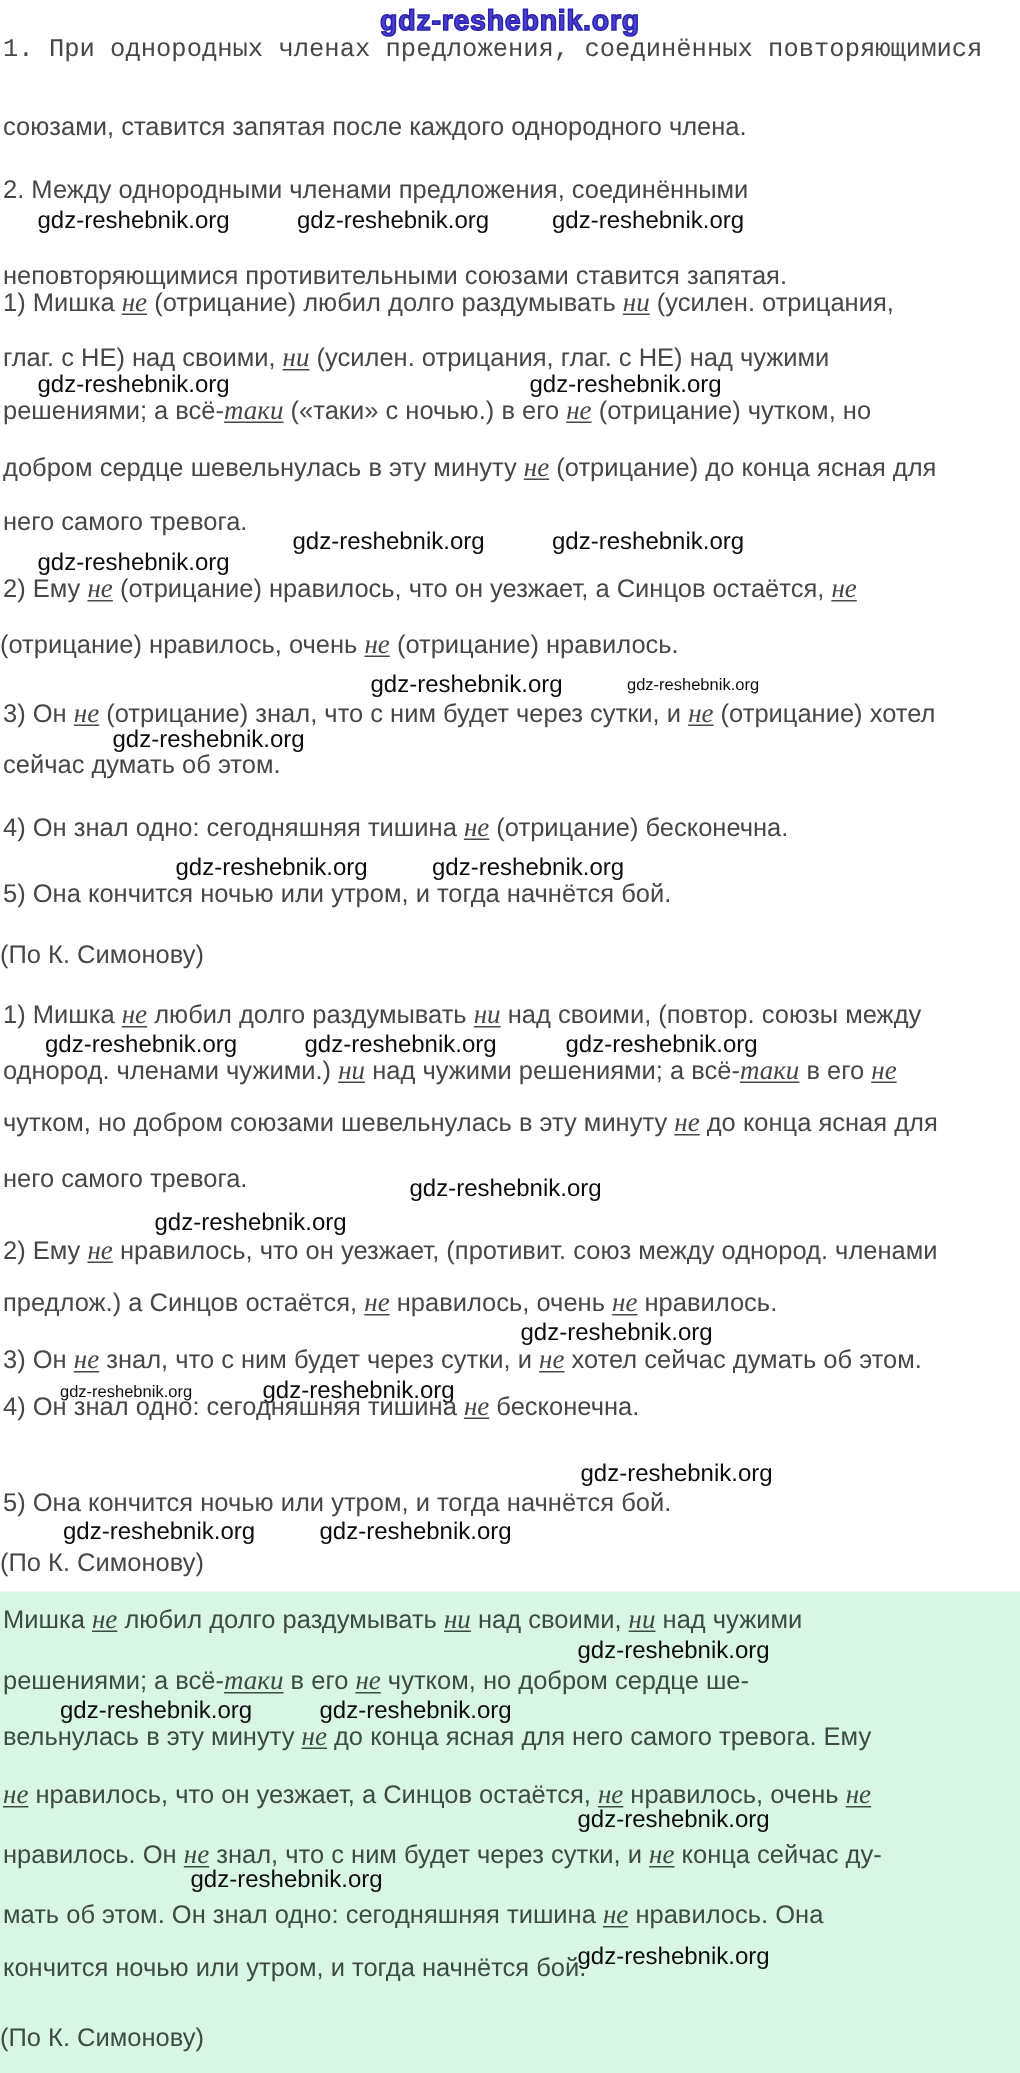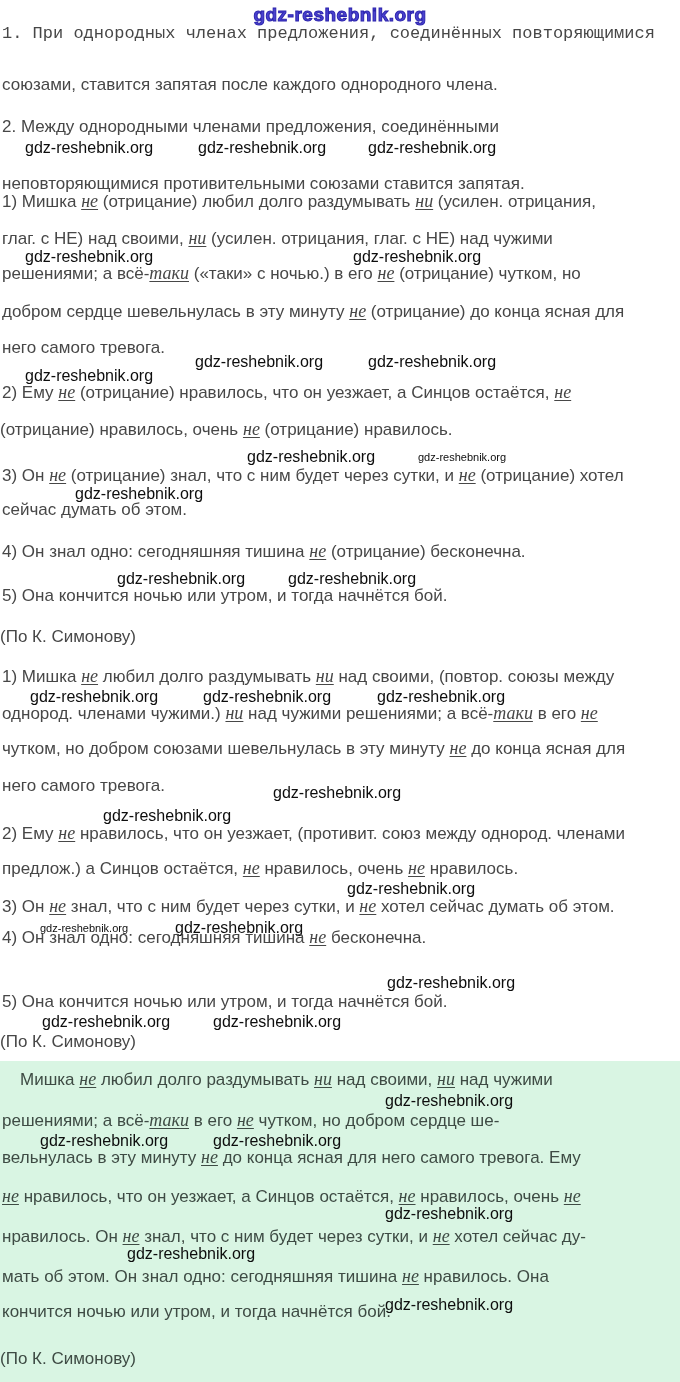--- a/index.html
+++ b/index.html
@@ -132,35 +132,35 @@
       <div class="text-line" style="top: 928px;"><span class="plain">4) Он знал одно: сегодняшняя тишина </span><span class="u-word">не</span><span class="plain"> бесконечна.</span></div>
       <div class="wm-row" style="top: 974px;">
         <span class="wm" style="left: 387px;">gdz-reshebnik.org</span>
       </div>
       <div class="text-line" style="top: 992px;"><span class="plain">5) Она кончится ночью или утром, и тогда начнётся бой.</span></div>
       <div class="wm-row" style="top: 1013px;">
         <span class="wm" style="left: 42px;">gdz-reshebnik.org</span>
         <span class="wm" style="left: 213px;">gdz-reshebnik.org</span>
       </div>
       <div class="text-line" style="top: 1032px; left: 0px;"><span class="plain">(По К. Симонову)</span></div>
-      <div class="text-line hl" style="top: 1070px; margin-left: 18px;"><span class="plain">Мишка </span><span class="u-word">не</span><span class="plain"> любил долго раздумывать </span><span class="u-word">ни</span><span class="plain"> над своими, </span><span class="u-word">ни</span><span class="plain"> над чужими</span></div>
+      <div class="text-line hl" style="top: 1070px;"><span class="plain">Мишка </span><span class="u-word">не</span><span class="plain"> любил долго раздумывать </span><span class="u-word">ни</span><span class="plain"> над своими, </span><span class="u-word">ни</span><span class="plain"> над чужими</span></div>
       <div class="wm-row" style="top: 1092px;">
         <span class="wm" style="left: 385px;">gdz-reshebnik.org</span>
       </div>
       <div class="text-line hl" style="top: 1111px;"><span class="plain">решениями; а всё-</span><span class="u-word">таки</span><span class="plain"> в его </span><span class="u-word">не</span><span class="plain"> чутком, но добром сердце ше-</span></div>
       <div class="wm-row" style="top: 1132px;">
         <span class="wm" style="left: 40px;">gdz-reshebnik.org</span>
         <span class="wm" style="left: 213px;">gdz-reshebnik.org</span>
       </div>
       <div class="text-line hl" style="top: 1148px;"><span class="plain">вельнулась в эту минуту </span><span class="u-word">не</span><span class="plain"> до конца ясная для него самого тревога. Ему</span></div>
       <div class="text-line hl" style="top: 1187px;"><span class="u-word">не</span><span class="plain"> нравилось, что он уезжает, а Синцов остаётся, </span><span class="u-word">не</span><span class="plain"> нравилось, очень </span><span class="u-word">не</span></div>
       <div class="wm-row" style="top: 1205px;">
         <span class="wm" style="left: 385px;">gdz-reshebnik.org</span>
       </div>
-      <div class="text-line hl" style="top: 1227px;"><span class="plain">нравилось. Он </span><span class="u-word">не</span><span class="plain"> знал, что с ним будет через сутки, и </span><span class="u-word">не</span><span class="plain"> хотел сейчас ду-</span></div>
+      <div class="text-line hl" style="top: 1227px;"><span class="plain">нравилось. Он </span><span class="u-word">не</span><span class="plain"> знал, что с ним будет через сутки, и </span><span class="u-word">не</span><span class="plain"> конца сейчас ду-</span></div>
       <div class="wm-row" style="top: 1245px;">
         <span class="wm" style="left: 127px;">gdz-reshebnik.org</span>
       </div>
       <div class="text-line hl" style="top: 1267px;"><span class="plain">мать об этом. Он знал одно: сегодняшняя тишина </span><span class="u-word">не</span><span class="plain"> нравилось. Она</span></div>
       <div class="wm-row" style="top: 1296px;">
         <span class="wm" style="left: 385px;">gdz-reshebnik.org</span>
       </div>
       <div class="text-line hl" style="top: 1302px;"><span class="plain">кончится ночью или утром, и тогда начнётся бой.</span></div>
       <div class="text-line hl" style="top: 1349px; left: 0px;"><span class="plain">(По К. Симонову)</span></div>
     </div>

